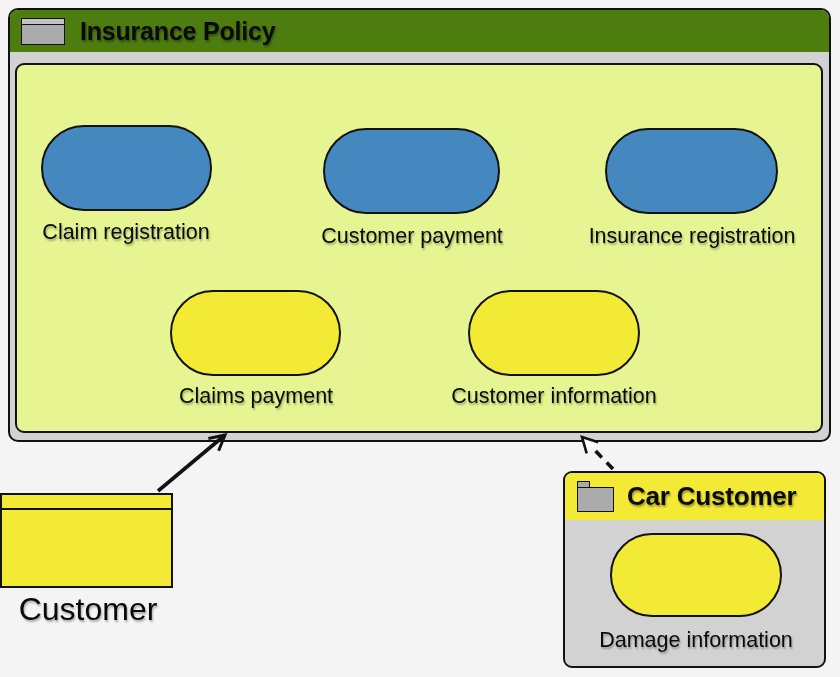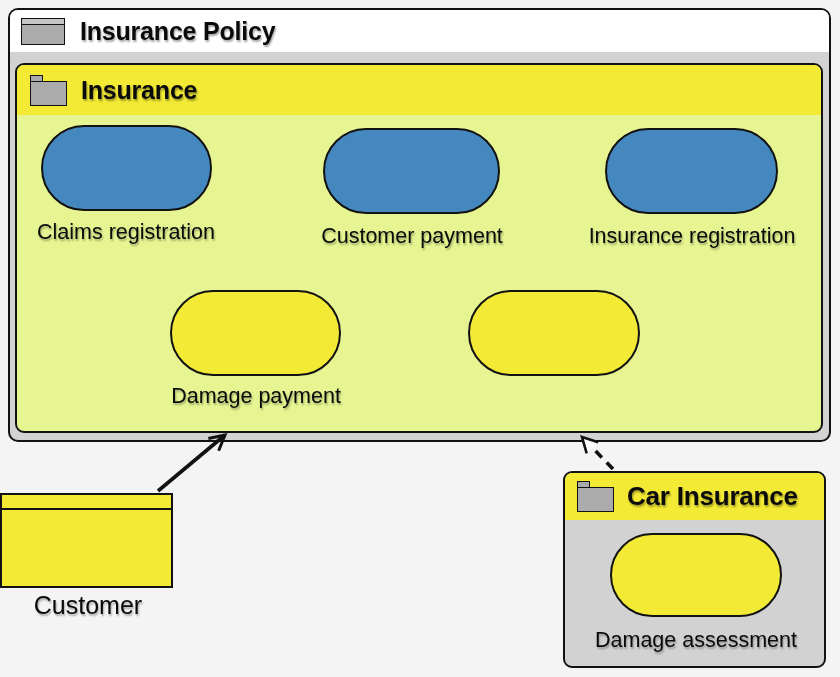--- a/index.html
+++ b/index.html
@@ -10,21 +10,21 @@
     color:#0a0a0a;
   }
   
   .policy{
     position:absolute;left:8px;top:8px;width:823px;height:434px;
     box-sizing:border-box;border:2.5px solid #121212;border-radius:10px;
     background:#d2d2d2;overflow:hidden;
   }
   .policy-header{
     position:absolute;left:0;top:0;right:0;height:42px;
-    background:#ffffff;display:flex;align-items:center;padding-left:11px;
+    background:#4d7c0f;display:flex;align-items:center;padding-left:11px;
   }
   .pkg-title{
     font-weight:bold;font-size:25px;letter-spacing:-.2px;
     text-shadow:1px 2px 2px rgba(0,0,0,.35);white-space:nowrap;
   }
   .policy-header .pkg-title{margin-left:15px;}
   
   .obj-icon{
     position:relative;display:inline-block;width:44px;height:27px;
     box-sizing:border-box;background:#ababab;border:1.7px solid #111;
@@ -69,21 +69,21 @@
   .customer-box{
     position:absolute;left:0px;top:493px;width:173px;height:95px;
     box-sizing:border-box;border:2px solid #121212;background:#f3ea35;
   }
   .customer-box .divider{
     position:absolute;left:0;right:0;top:13px;height:0;
     border-bottom:2px solid #121212;
   }
   .entity-label{
     position:absolute;transform:translateX(-50%);white-space:nowrap;
-    font-size:25px;text-shadow:1px 2px 2px rgba(0,0,0,.3);
+    font-size:32px;text-shadow:1px 2px 2px rgba(0,0,0,.3);
   }
   
   .car{
     position:absolute;left:563px;top:471px;width:263px;height:197px;
     box-sizing:border-box;border:2.5px solid #121212;border-radius:9px;
     background:#d2d2d2;overflow:hidden;
   }
   .car-header{
     position:absolute;left:0;top:0;right:0;height:47px;
     background:#f3ea35;display:flex;align-items:center;padding-left:12px;
@@ -99,59 +99,53 @@
 
   <div class="policy">
     <div class="policy-header">
       <span class="obj-icon">
           <span class="band"></span>
         </span>
       <span class="pkg-title">Insurance Policy</span>
     </div>
 
     <div class="insurance">
-      <div class="insurance-header">
-        <span class="folder-icon">
-          <span class="tab"></span>
-          <span class="fbody"></span>
-        </span>
-        <span class="pkg-title">Insurance</span>
-      </div>
 
       <div class="stadium blue" style="left:24px;top:60px;width:171px;height:86px"></div>
-      <div class="node-label" style="left:109px;top:155px">Claims registration</div>
+      <div class="node-label" style="left:109px;top:155px">Claim registration</div>
 
       <div class="stadium blue" style="left:306px;top:63px;width:177px;height:86px"></div>
       <div class="node-label" style="left:395px;top:159px">Customer payment</div>
 
       <div class="stadium blue" style="left:588px;top:63px;width:173px;height:86px"></div>
       <div class="node-label" style="left:675px;top:159px">Insurance registration</div>
 
       <div class="stadium yellow" style="left:153px;top:225px;width:171px;height:86px"></div>
-      <div class="node-label" style="left:239px;top:319px">Damage payment</div>
+      <div class="node-label" style="left:239px;top:319px">Claims payment</div>
 
       <div class="stadium yellow" style="left:451px;top:225px;width:172px;height:86px"></div>
+      <div class="node-label" style="left:537px;top:319px">Customer information</div>
     </div>
   </div>
 
   <div class="customer-box">
     <div class="divider"></div>
   </div>
   <div class="entity-label" style="left:88px;top:591px">Customer</div>
 
   <div class="car">
     <div class="car-header">
       <span class="folder-icon">
         <span class="tab"></span>
         <span class="fbody"></span>
       </span>
-      <span class="pkg-title">Car Insurance</span>
+      <span class="pkg-title">Car Customer</span>
     </div>
     <div class="stadium yellow" style="left:45px;top:60px;width:172px;height:84px"></div>
-    <div class="node-label" style="left:131px;top:155px">Damage assessment</div>
+    <div class="node-label" style="left:131px;top:155px">Damage information</div>
   </div>
 
   <svg class="arrows" viewBox="0 0 840 677">
     <defs>
       <marker id="openBlack" markerWidth="22" markerHeight="22" refX="19" refY="11" orient="auto" markerUnits="userSpaceOnUse">
         <path d="M4,3 L19,11 L4,19" fill="none" stroke="#121212" stroke-width="3"></path>
       </marker>
       <marker id="openWhite" markerWidth="22" markerHeight="22" refX="19" refY="11" orient="auto" markerUnits="userSpaceOnUse">
         <path d="M4,3 L19,11 L4,19" fill="#ffffff" stroke="#121212" stroke-width="2.6"></path>
       </marker>

